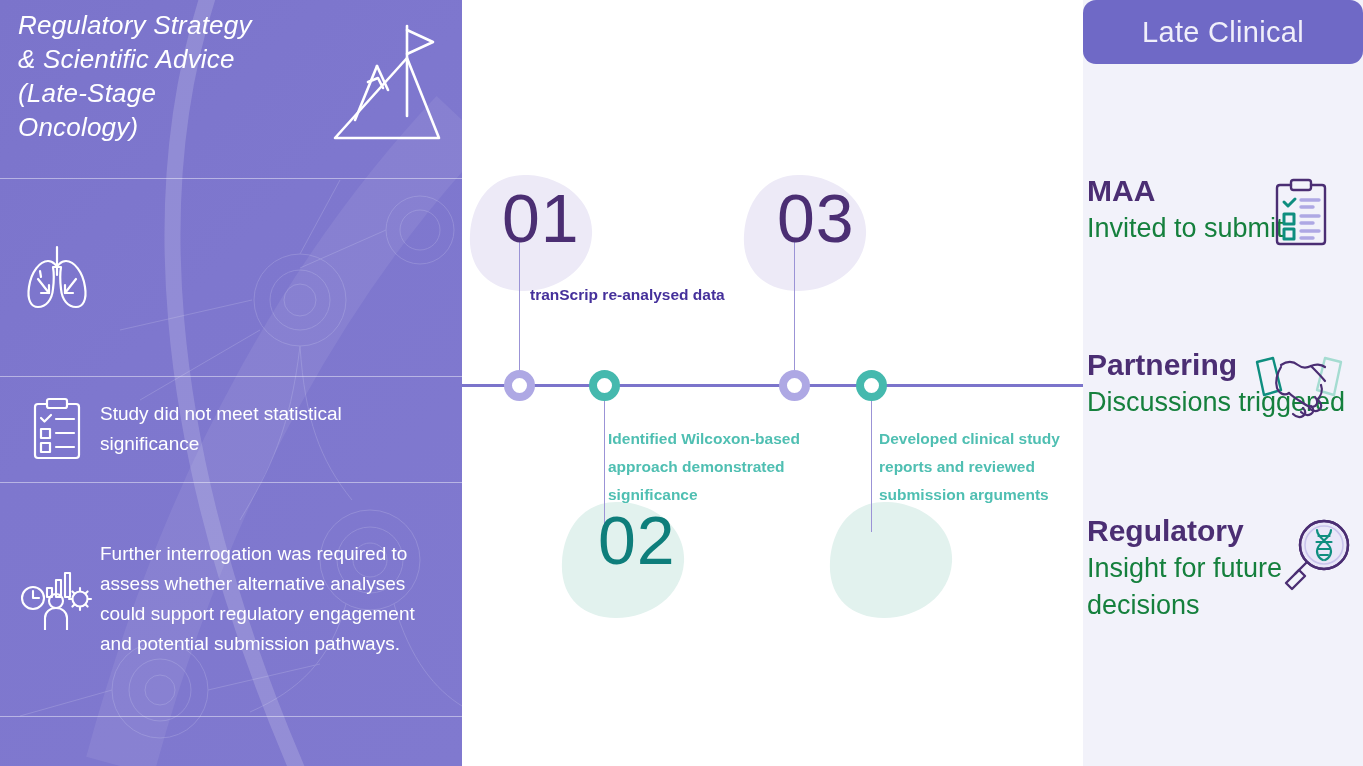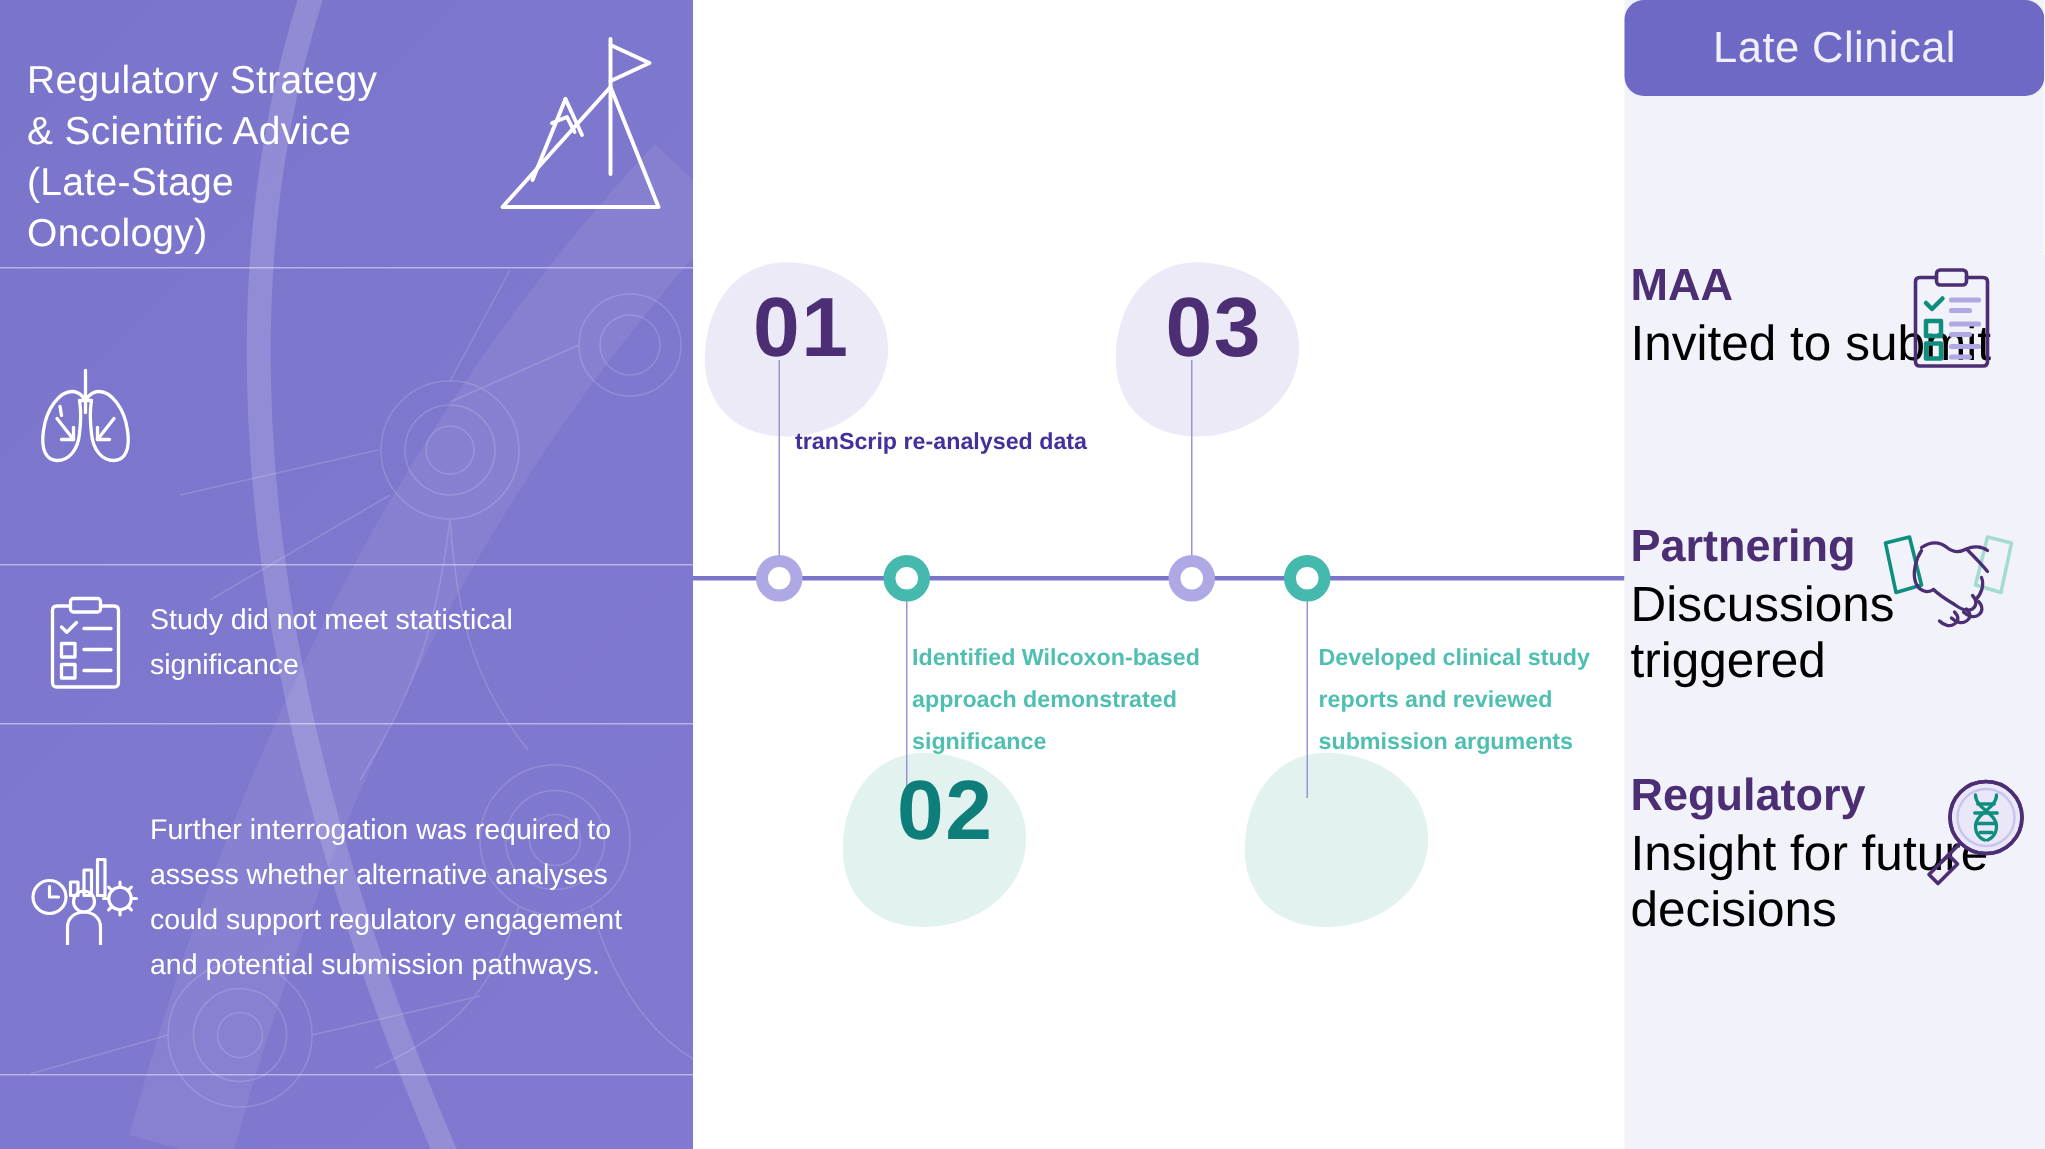--- a/index.html
+++ b/index.html
@@ -15,21 +15,22 @@
     position:absolute;left:0;top:0;width:462px;height:766px;
     background:linear-gradient(135deg,#7B74CB 0%,#7E77CE 40%,#8079CF 100%);
     overflow:hidden;
   }
   .left-texture{position:absolute;inset:0;opacity:.30;pointer-events:none;}
   .left-swoosh{position:absolute;inset:0;pointer-events:none;}
   .left-inner{position:relative;z-index:3;height:100%;}
 
   .title-block{
     position:relative;height:178px;box-sizing:border-box;
-    padding:36px 24px 0 18px;
+    padding:8px 24px 0 18px;
+    font-style:italic;
   }
   .title-text{
     color:#ffffff;font-size:26px;line-height:34px;font-weight:400;
     letter-spacing:.2px;max-width:310px;
   }
   .mountain-icon{position:absolute;right:20px;top:20px;}
 
   .divider{
     position:absolute;left:0;width:462px;height:1px;
     background:rgba(255,255,255,.45);
@@ -54,21 +55,21 @@
   }
   .marker{
     position:absolute;top:370px;width:31px;height:31px;border-radius:50%;
     box-sizing:border-box;border:8px solid #AEA8E4;background:#ffffff;
   }
   .marker.teal{border-color:#45B9AE;}
   .stem{position:absolute;width:1px;background:#9B93D6;}
 
   .blob{position:absolute;}
   .step-num{
-    position:absolute;font-size:56px;line-height:76px;font-weight:700;
+    position:absolute;font-size:68px;line-height:76px;font-weight:400;
     letter-spacing:1px;color:#4B2E73;
   }
   .step-num.teal{color:#0E7E7B;}
   .step-text{
     position:absolute;font-size:15.5px;line-height:28px;font-weight:600;
     color:#45309B;
   }
   .step-text.teal{color:#4FBFB2;}
 
   
@@ -82,21 +83,21 @@
   }
   .right-header-text{
     color:#F0EFFA;font-size:29px;font-weight:400;letter-spacing:.3px;
   }
   .out-item{position:absolute;left:0;width:280px;}
   .out-title{
     font-size:30px;line-height:38px;font-weight:700;color:#4B2E73;
     padding-left:4px;
   }
   .out-sub{
-    font-size:33px;line-height:37px;font-weight:400;color:#000000;
+    font-size:27px;line-height:37px;font-weight:400;color:#15803d;
     padding-left:4px;
   }
   .out-icon{position:absolute;}
 </style>
 </head>
 <body>
 
 <div class="page">
 
   <div class="left-panel">

